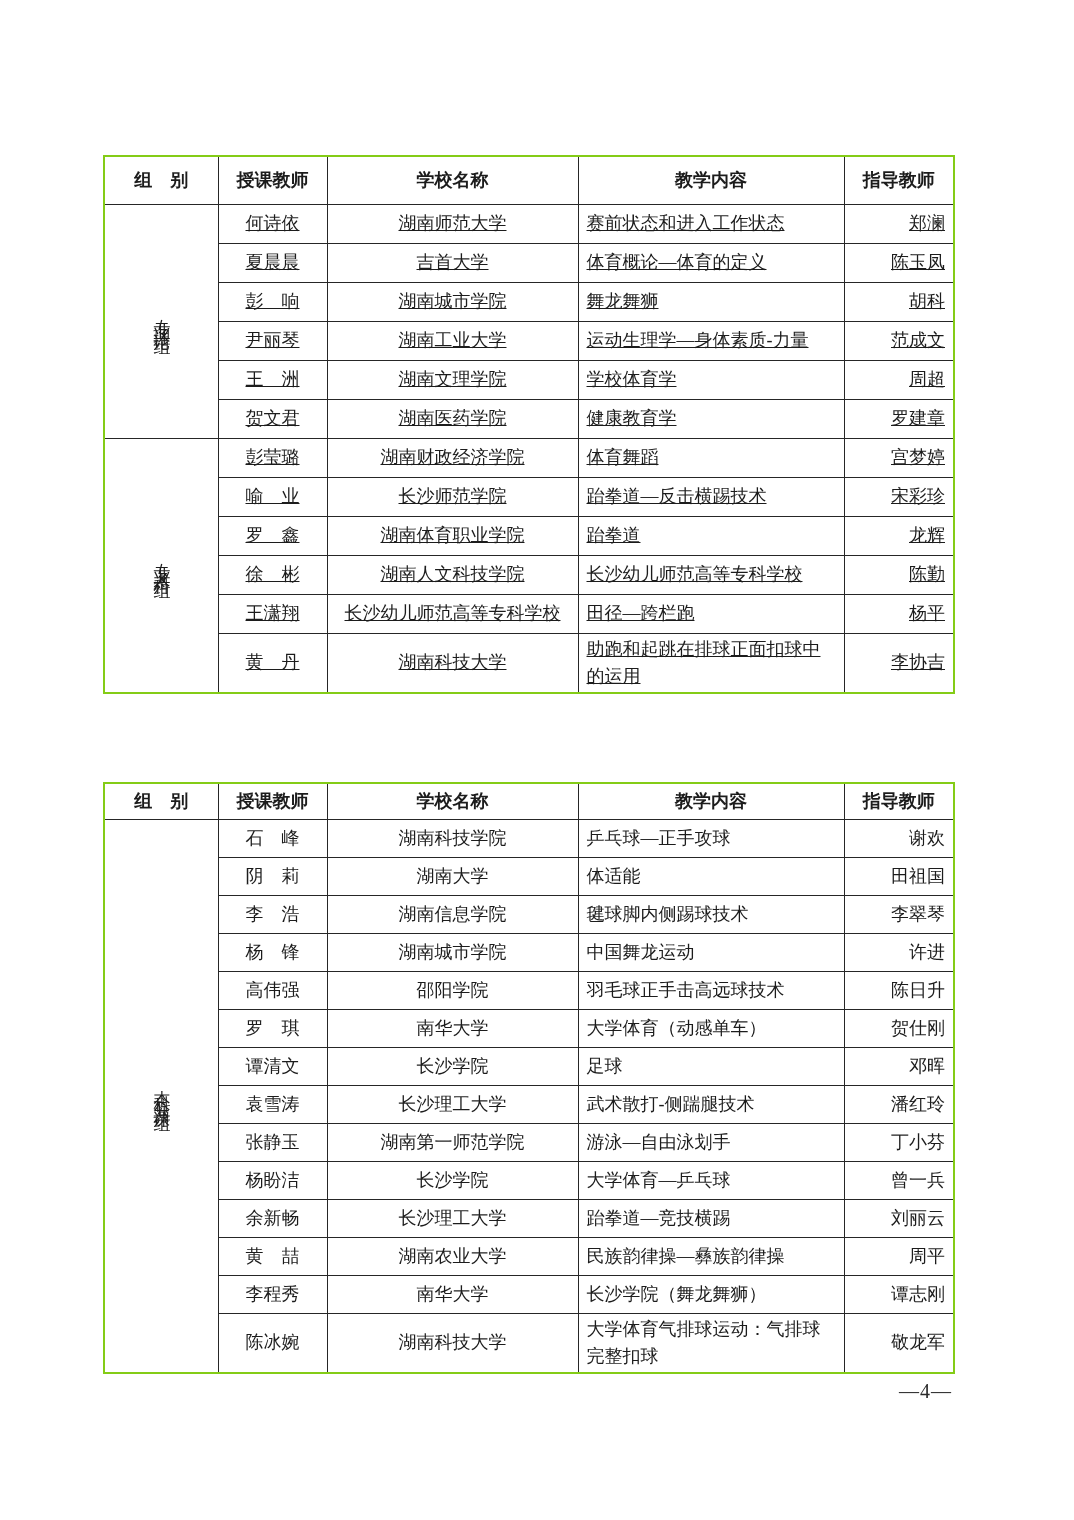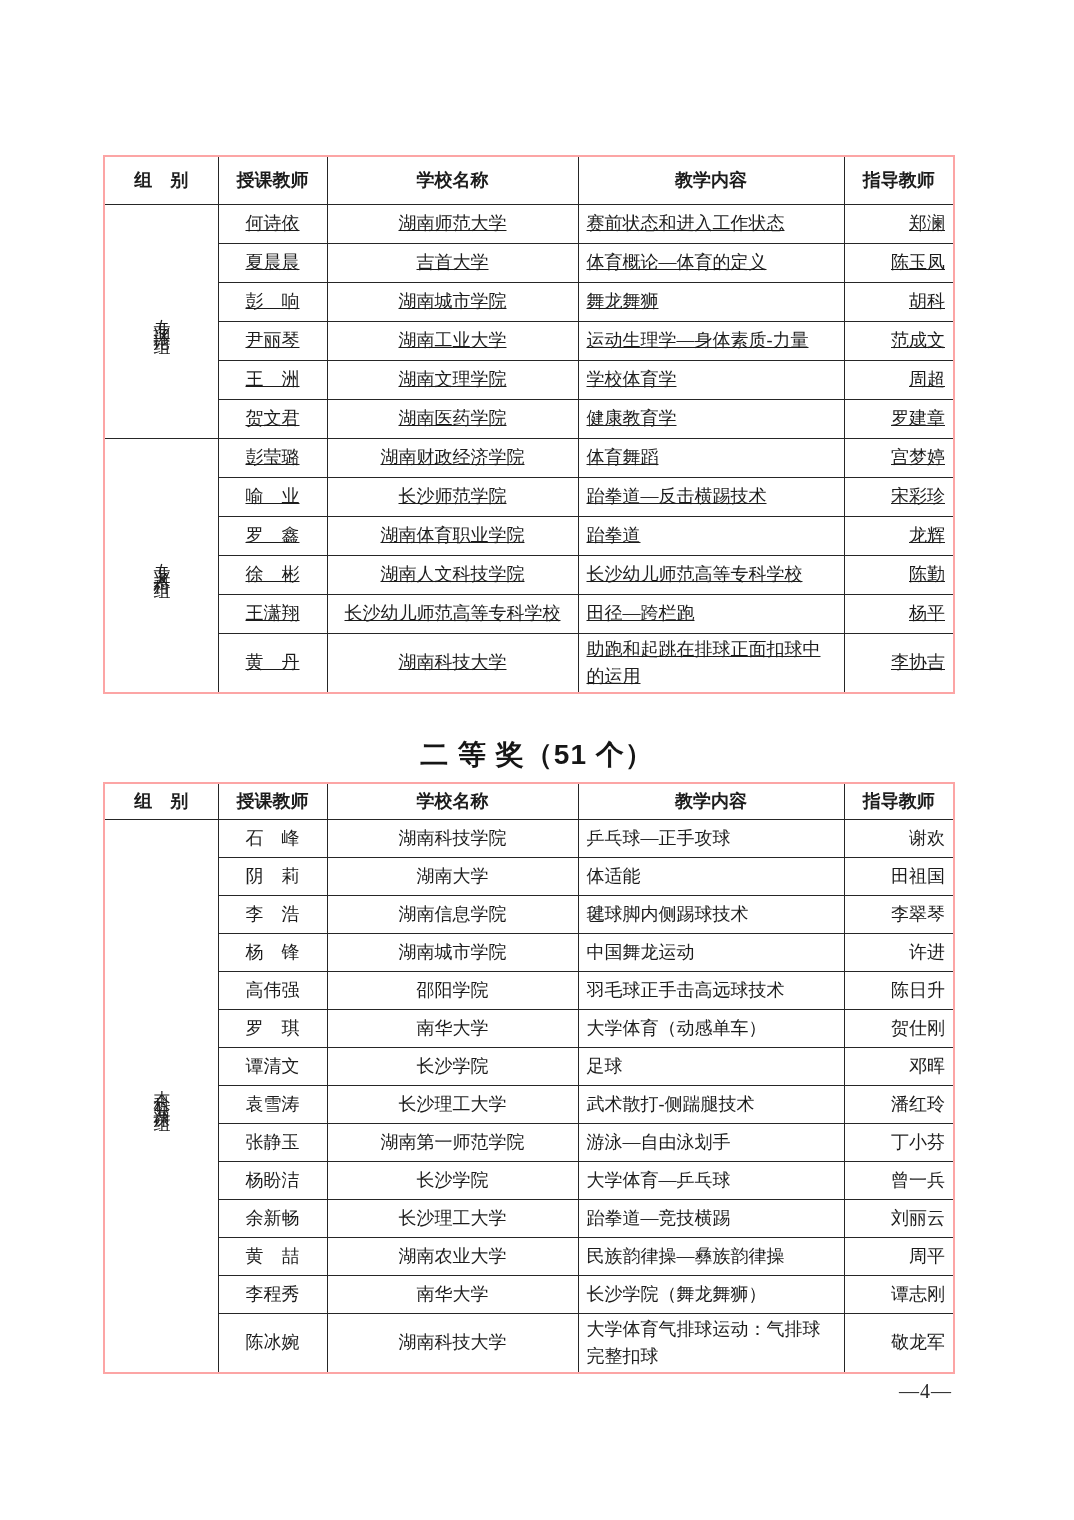--- a/index.html
+++ b/index.html
@@ -13,21 +13,21 @@
     overflow: hidden;
   }
   .page { position: absolute; inset: 0; }
 
   table.awards {
     position: absolute;
     left: 103px;
     width: 850px;
     border-collapse: collapse;
     table-layout: fixed;
-    border: 2px solid #fca5a5;
+    border: 2px solid #84cc16;
   }
   #table1 { top: 155px; }
   #table2 { top: 782px; }
 
   table.awards th, table.awards td {
     border: 1px solid #262626;
     padding: 2px 8px;
     font-size: 18px;
     line-height: 1.5;
     overflow: hidden;
@@ -179,21 +179,20 @@
         </tr>
         <tr>
           <td class="teacher-cell">黄　丹</td>
           <td class="school-cell">湖南科技大学</td>
           <td class="content-cell">助跑和起跳在排球正面扣球中的运用</td>
           <td class="advisor-cell">李协吉</td>
         </tr>
       </tbody>
   </table>
 
-  <div class="section-title">二 等 奖（51 个）</div>
 
   <table class="awards" id="table2">
     <colgroup>
       <col class="col-group">
         <col class="col-teacher">
         <col class="col-school">
         <col class="col-content">
         <col class="col-advisor">
     </colgroup>
     <thead>

